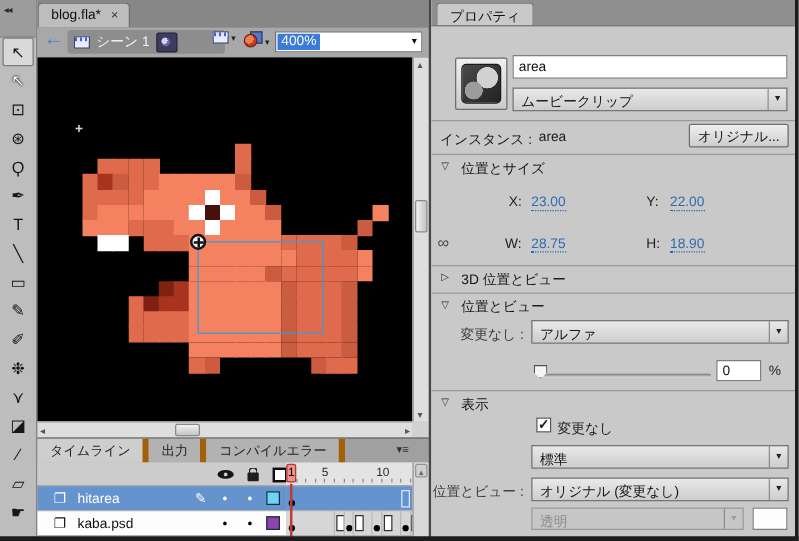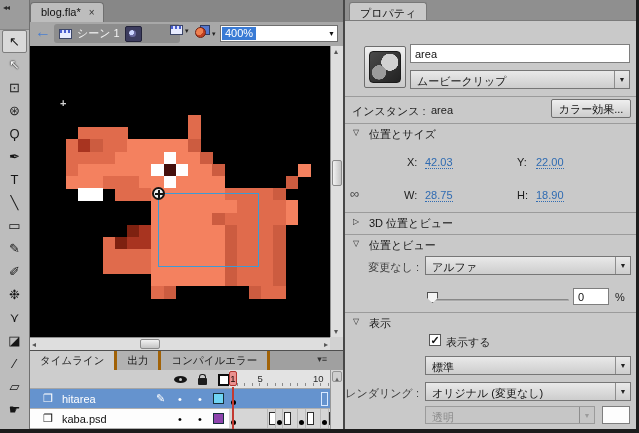--- a/index.html
+++ b/index.html
@@ -49,21 +49,21 @@
   #tp:after{content:"";position:absolute;top:3.5px;left:0.5px;height:2px;width:8px;background:#141414;}
   #vscroll{position:absolute;left:330px;top:46px;width:13px;height:291px;background:#dedede;border-left:1px solid #8f8f8f;box-sizing:border-box;}
   #vscroll .thumb{position:absolute;left:1px;right:1px;top:114px;height:24px;background:linear-gradient(90deg,#f2f2f2,#c4c4c4);border:1px solid #8a8a8a;border-radius:2px;}
   #hscroll{position:absolute;left:30px;top:337px;width:300px;height:13px;background:#dedede;border-top:1px solid #8f8f8f;box-sizing:border-box;}
   #hscroll .thumb{position:absolute;top:1px;bottom:1px;left:110px;width:18px;background:linear-gradient(#f2f2f2,#c4c4c4);border:1px solid #8a8a8a;border-radius:2px;}
   .sarr{position:absolute;font-size:8px;color:#555;}
   #corner{position:absolute;left:330px;top:337px;width:13px;height:13px;background:#d2d2d2;}
   
   #timeline{position:absolute;left:30px;top:350px;width:313px;height:83px;background:#c6c6c6;border-top:1px solid #4f4f4f;box-sizing:border-box;}
   .tl-tabs{height:19px;background:#a0a0a0;display:flex;}
-  .tl-tab{padding:3px 10px 0;font-size:10.5px;color:#1d1d1d;background:#b2b2b2;border-right:3px solid #a16207;}
+  .tl-tab{padding:3px 10px 0;font-size:10.5px;color:#1d1d1d;background:#b2b2b2;border-right:5px solid #a16207;}
   .tl-tab.active{background:#cecece;}
   #tl-menu{position:absolute;right:16px;top:3px;font-size:9px;color:#333;}
   .tl-hdr{position:absolute;top:19px;left:0;width:199px;height:19px;background:#cdcdcd;border-bottom:1px solid #a5a5a5;box-sizing:border-box;}
   .i-eye{position:absolute;left:144px;top:6px;width:13px;height:7px;background:#151515;border-radius:50%;}
   .i-eye:after{content:"";position:absolute;left:5px;top:2px;width:3px;height:3px;border-radius:50%;background:#cdcdcd;}
   .i-lock{position:absolute;left:168px;top:8px;width:9px;height:7px;background:#1e1e1e;border-radius:1px;}
   .i-lock:before{content:"";position:absolute;left:1px;top:-4px;width:5px;height:4px;border:1.5px solid #1e1e1e;border-bottom:none;border-radius:3px 3px 0 0;}
   .i-box{position:absolute;left:188px;top:4px;width:8px;height:8px;border:2px solid #0d0d0d;background:#fff;}
   #ruler{position:absolute;top:19px;left:199px;width:101px;height:19px;background:#e3e3e3;border-bottom:1px solid #a5a5a5;box-sizing:border-box;}
   .rlabel{position:absolute;top:3px;font-size:9.5px;color:#2b2b2b;}
@@ -412,21 +412,21 @@
   </div>
   <span id="tl-menu">▾≡</span>
   <div class="tl-hdr">
     <span class="i-eye"></span>
     <span class="i-lock"></span>
     <span class="i-box"></span>
   </div>
   <div id="ruler">
       <div class="ph" style="left: 0px;">1</div>
       <div class="rlabel" style="left: 28.4px;">5</div>
-      <div class="rlabel" style="left: 84px;">10</div>
+      <div class="rlabel" style="left: 72px;">10</div>
       <div class="tick" style="left: 7.6px;"></div>
       <div class="tick" style="left: 15.2px;"></div>
       <div class="tick" style="left: 22.8px;"></div>
       <div class="tick" style="left: 30.4px;"></div>
       <div class="tick" style="left: 38px;"></div>
       <div class="tick" style="left: 45.6px;"></div>
       <div class="tick" style="left: 53.2px;"></div>
       <div class="tick" style="left: 60.8px;"></div>
       <div class="tick" style="left: 68.4px;"></div>
       <div class="tick" style="left: 76px;"></div>
@@ -494,28 +494,28 @@
     </div>
   <input class="tfield" style="left: 65px; top: 44px; width: 220px; height: 19px;" value="area">
   <div class="dd" style="left:65px;top:70px;width:220px;">
     <span>ムービークリップ</span>
     <span class="arr">▼</span>
   </div>
 
   <div class="hline" style="top:96px;"></div>
   <span class="plabel" style="left:7px;top:104px;">インスタンス :</span>
   <span class="plabel" style="left:86px;top:104px;">area</span>
-  <div class="btn" style="left:206px;top:99px;width:80px;height:19px;">カラー効果...</div>
+  <div class="btn" style="left:206px;top:99px;width:80px;height:19px;">オリジナル...</div>
 
   <div class="sect" style="top:123px;">
     <span class="tri">▽</span>
     <span class="ttl">位置とサイズ</span>
   </div>
   <span class="plabel" style="left:62px;top:156px;">X:</span>
-  <span class="pval" style="left:80px;top:156px;">42.03</span>
+  <span class="pval" style="left:80px;top:156px;">23.00</span>
   <span class="plabel" style="left:172px;top:156px;">Y:</span>
   <span class="pval" style="left:191px;top:156px;">22.00</span>
   <span class="plabel" style="left:5px;top:186px;font-size:13px;color:#4a4a4a;">∞</span>
   <span class="plabel" style="left:59px;top:189px;">W:</span>
   <span class="pval" style="left:80px;top:189px;">28.75</span>
   <span class="plabel" style="left:172px;top:189px;">H:</span>
   <span class="pval" style="left:191px;top:189px;">18.90</span>
 
   <div class="sect" style="top:212px;">
     <span class="tri">▷</span>
@@ -534,26 +534,26 @@
   <div id="alpha-track"></div>
   <div id="alpha-thumb"></div>
   <div class="tfield" style="left:228px;top:288px;width:36px;height:17px;padding-top:2px;">0</div>
   <span class="plabel" style="left:270px;top:291px;">%</span>
 
   <div class="sect" style="top:312px;">
     <span class="tri">▽</span>
     <span class="ttl">表示</span>
   </div>
   <div id="cb">✓</div>
-  <span class="plabel" style="left:101px;top:335px;">表示する</span>
+  <span class="plabel" style="left:101px;top:335px;">変更なし</span>
   <div class="dd" style="left:80px;top:356px;width:206px;">
     <span>標準</span>
     <span class="arr">▼</span>
   </div>
-  <span class="plabel dim" style="left:0;top:386px;width:74px;text-align:right;">レンダリング :</span>
+  <span class="plabel dim" style="left:0;top:386px;width:74px;text-align:right;">位置とビュー :</span>
   <div class="dd" style="left:80px;top:382px;width:206px;">
     <span>オリジナル (変更なし)</span>
     <span class="arr">▼</span>
   </div>
   <div class="dd disabled" style="left:80px;top:406px;width:170px;height:18px;">
     <span>透明</span>
     <span class="arr">▼</span>
   </div>
   <div id="swatch"></div>
 </div>

